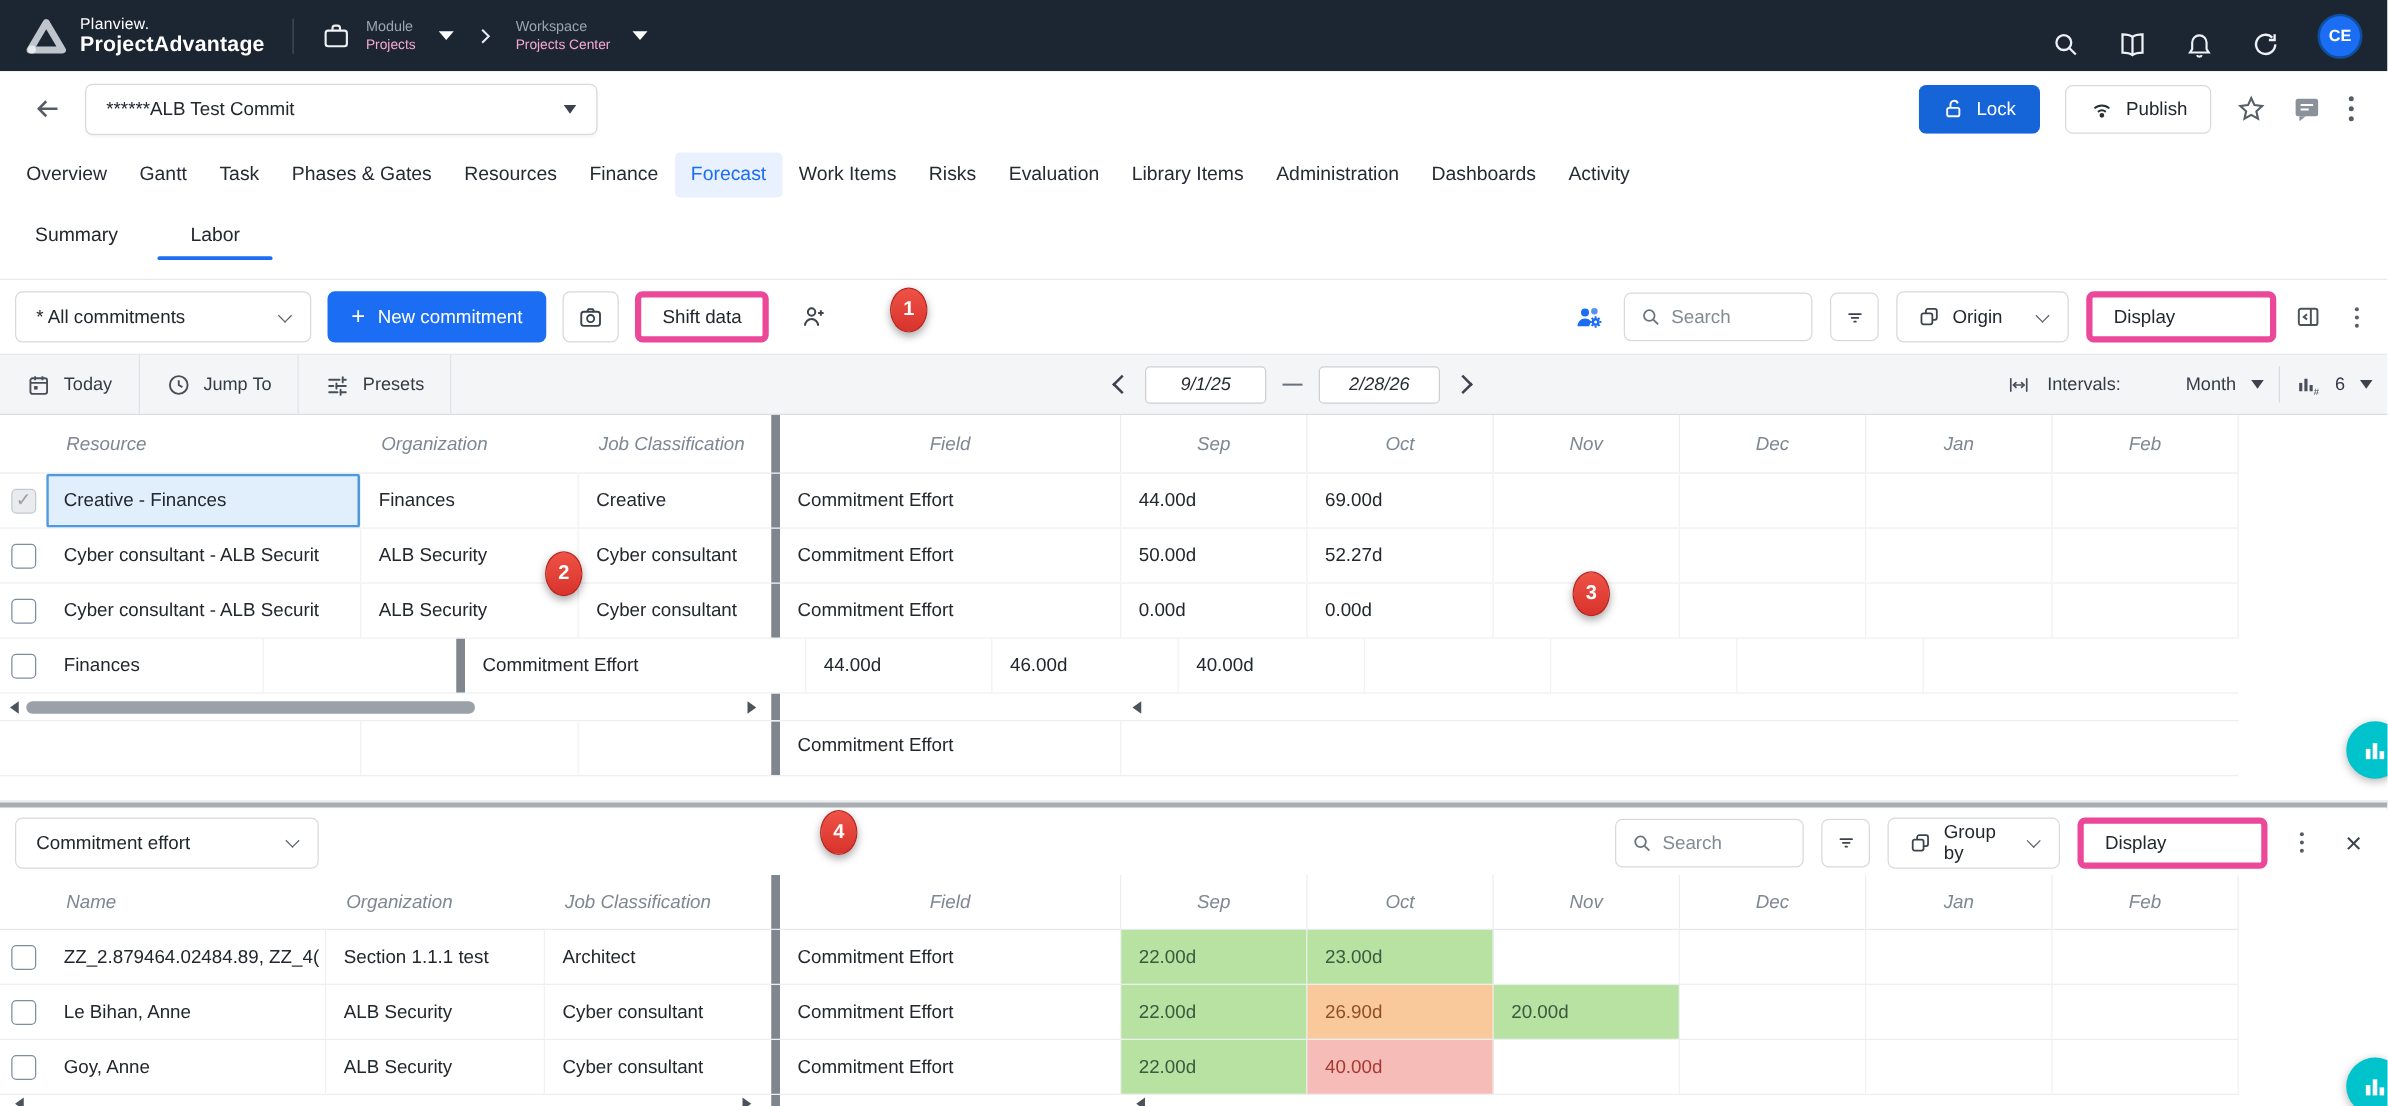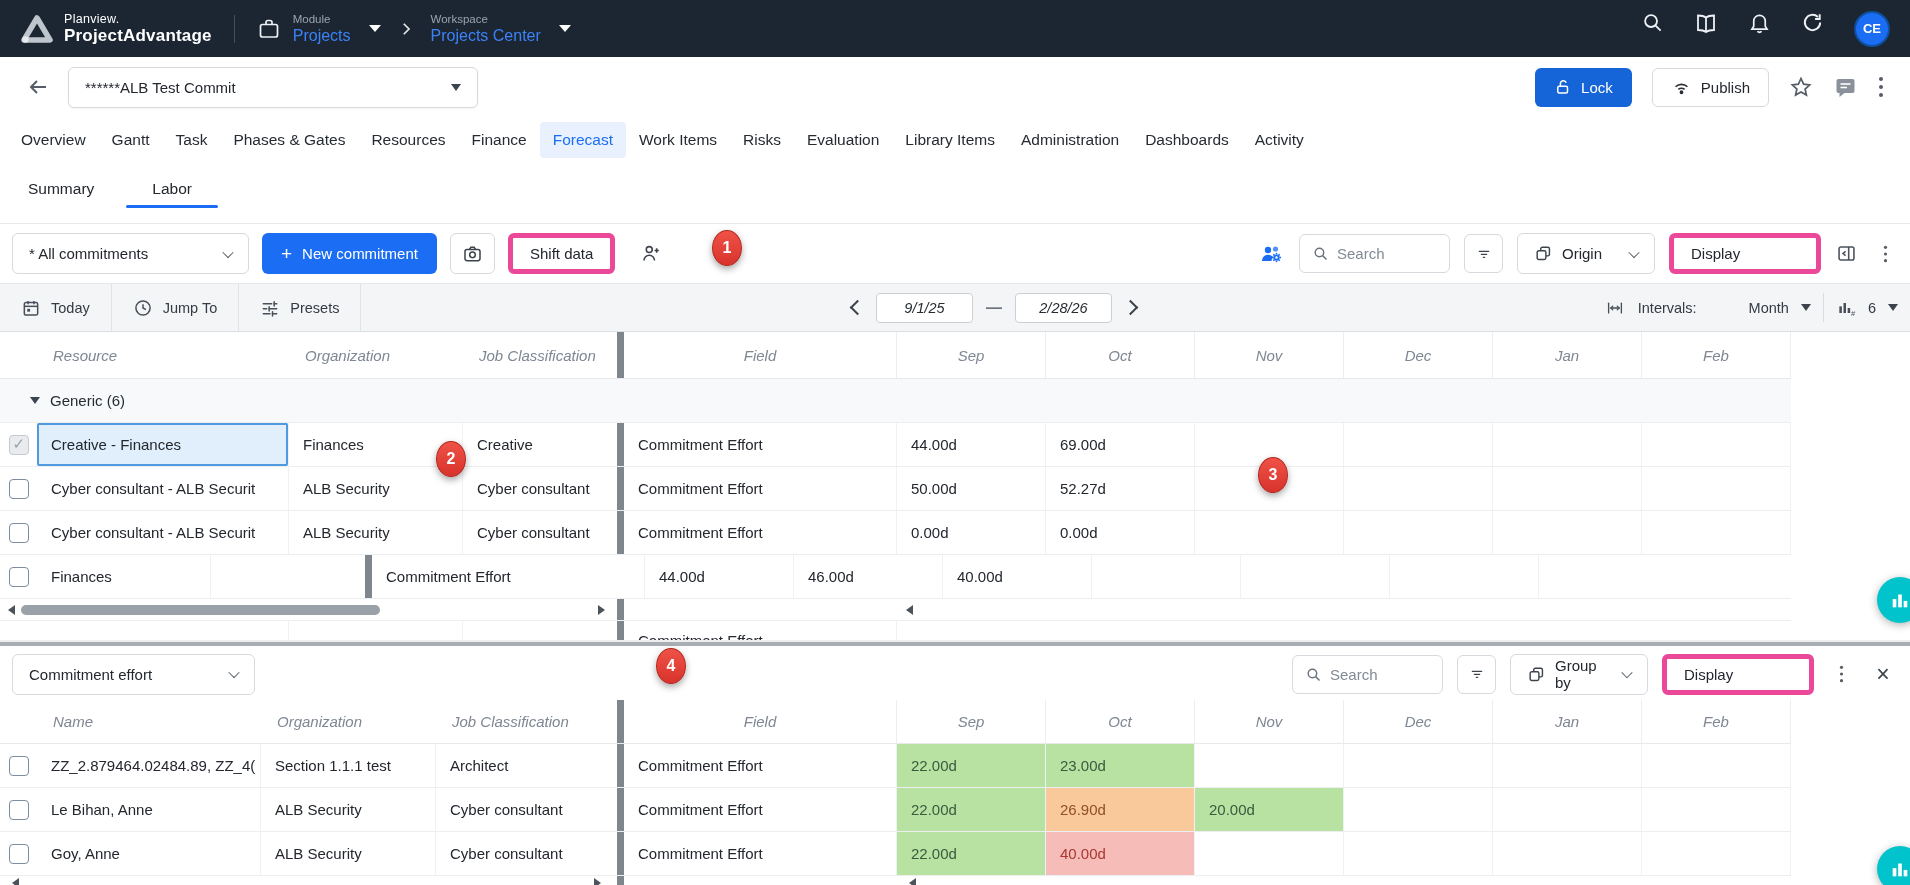--- a/index.html
+++ b/index.html
@@ -8,24 +8,24 @@
   svg { display:block; }
 
   
   .topbar { height:57px; background:#1c2633; display:flex; align-items:center; color:#fff; padding:0 20px; }
   .brand { display:flex; align-items:center; gap:10px; }
   .brand-text .l1 { font-size:12.5px; letter-spacing:.3px; }
   .brand-text .l2 { font-size:17px; font-weight:bold; letter-spacing:.2px; }
   .tb-divider { width:1px; height:28px; background:#434e5c; margin:0 22px; }
   .crumb { display:flex; align-items:center; gap:12px; }
   .crumb-text .lab { font-size:11.5px; color:#9aa4b1; margin-bottom:2px; }
-  .crumb-text .val { font-size:16px; color:#3b82f6; }
+  .crumb-text .val { font-size:11px; color:#f9a8d4; }
   .tri-down-w { width:0; height:0; border-left:6px solid transparent; border-right:6px solid transparent; border-top:7px solid #fff; margin-left:6px; }
   .crumb-sep { margin:0 16px; color:#e7ebf0; }
-  .topbar-right { margin-left:auto; display:flex; align-items:flex-start; gap:30px; }
+  .topbar-right { margin-left:auto; display:flex; align-items:flex-end; gap:30px; }
   .tb-icon { color:#eef1f5; }
   .avatar { width:36px; height:36px; border-radius:50%; background:#1b6ef3; display:flex; align-items:center; justify-content:center; font-size:13px; font-weight:bold; color:#fff; border:2px solid #0e4f9e; }
 
   
   .title-row { height:60px; display:flex; align-items:center; padding:0 26px; gap:18px; background:#fff; }
   .back { color:#565d66; }
   .combo { height:41px; border:1px solid #d6dade; border-radius:6px; background:#fff; display:flex; align-items:center; justify-content:space-between; padding:0 16px; font-size:15px; color:#23272e; }
   .project-combo { width:410px; box-shadow:0 1px 2px rgba(20,30,40,.05); }
   .title-actions { margin-left:auto; display:flex; align-items:center; gap:20px; }
   .btn { height:39px; border-radius:6px; display:flex; align-items:center; gap:9px; font-size:15px; padding:0 18px; border:1px solid transparent; cursor:pointer; }
@@ -55,21 +55,21 @@
   .filter-btn { width:39px; height:39px; border:1px solid #d6dade; border-radius:6px; background:#fff; display:flex; align-items:center; justify-content:center; color:#3c434c; cursor:pointer; }
   .origin-combo { width:138px; gap:9px; justify-content:flex-start; }
   .combo .spring { margin-left:auto; }
   .display-btn { width:152px; }
   .chev-down { width:8px; height:8px; border-right:1.8px solid #5c636d; border-bottom:1.8px solid #5c636d; transform:rotate(45deg) translate(-1px,-1px); }
 
   
   .datebar { height:49px; background:#f4f5f7; border-top:1px solid #e7e9ec; border-bottom:1px solid #dcdfe2; position:relative; display:flex; align-items:center; font-size:14.5px; color:#343b44; }
   .db-item { display:flex; align-items:center; gap:10px; height:100%; padding:0 21px; cursor:pointer; }
   .db-div { width:1px; height:100%; background:#e1e4e7; }
-  .date-nav { position:absolute; left:852px; top:0; height:100%; display:flex; align-items:center; gap:13px; }
+  .date-nav { position:absolute; left:892px; top:0; height:100%; display:flex; align-items:center; gap:13px; }
   .chev-big { width:11px; height:11px; border-right:2.6px solid #3c434c; border-bottom:2.6px solid #3c434c; cursor:pointer; }
   .chev-left { transform:rotate(135deg); }
   .chev-right { transform:rotate(-45deg); }
   .date-input { width:97px; height:30px; border:1px solid #ccd0d5; border-radius:4px; background:#fff; text-align:center; font-style:italic; font-size:14.5px; font-family:inherit; color:#272c33; outline:none; }
   .range-dash { color:#6b727c; font-weight:bold; font-size:16px; }
   .datebar-right { position:absolute; right:12px; top:0; height:100%; display:flex; align-items:center; gap:12px;justify-content:flex-end; }
   .tri-down-d { width:0; height:0; border-left:5.5px solid transparent; border-right:5.5px solid transparent; border-top:7px solid #3c434c; cursor:pointer; }
   .db-div2 { width:1px; height:60%; background:#d8dbdf; }
 
   
@@ -456,24 +456,20 @@
     <div class="vsplit"></div>
     <div class="hc hc-m w-field">Field</div>
     <div class="hc hc-m w-month">Sep</div>
     <div class="hc hc-m w-month">Oct</div>
     <div class="hc hc-m w-month">Nov</div>
     <div class="hc hc-m w-month">Dec</div>
     <div class="hc hc-m w-month">Jan</div>
     <div class="hc hc-m w-month">Feb</div>
   </div>
 
-  <div class="group-row">
-    <span class="tri-grp"></span>
-    <span>Generic (6)</span>
-  </div>
 
   <div class="g-row">
     <div class="gc w-check nob">
         <span class="cb checked"></span>
       </div>
     <div class="gc w-res sel-cell">Creative - Finances</div>
     <div class="gc w-org">Finances</div>
     <div class="gc w-job nob">Creative</div>
     <div class="vsplit"></div>
     <div class="gc w-field">Commitment Effort</div>

